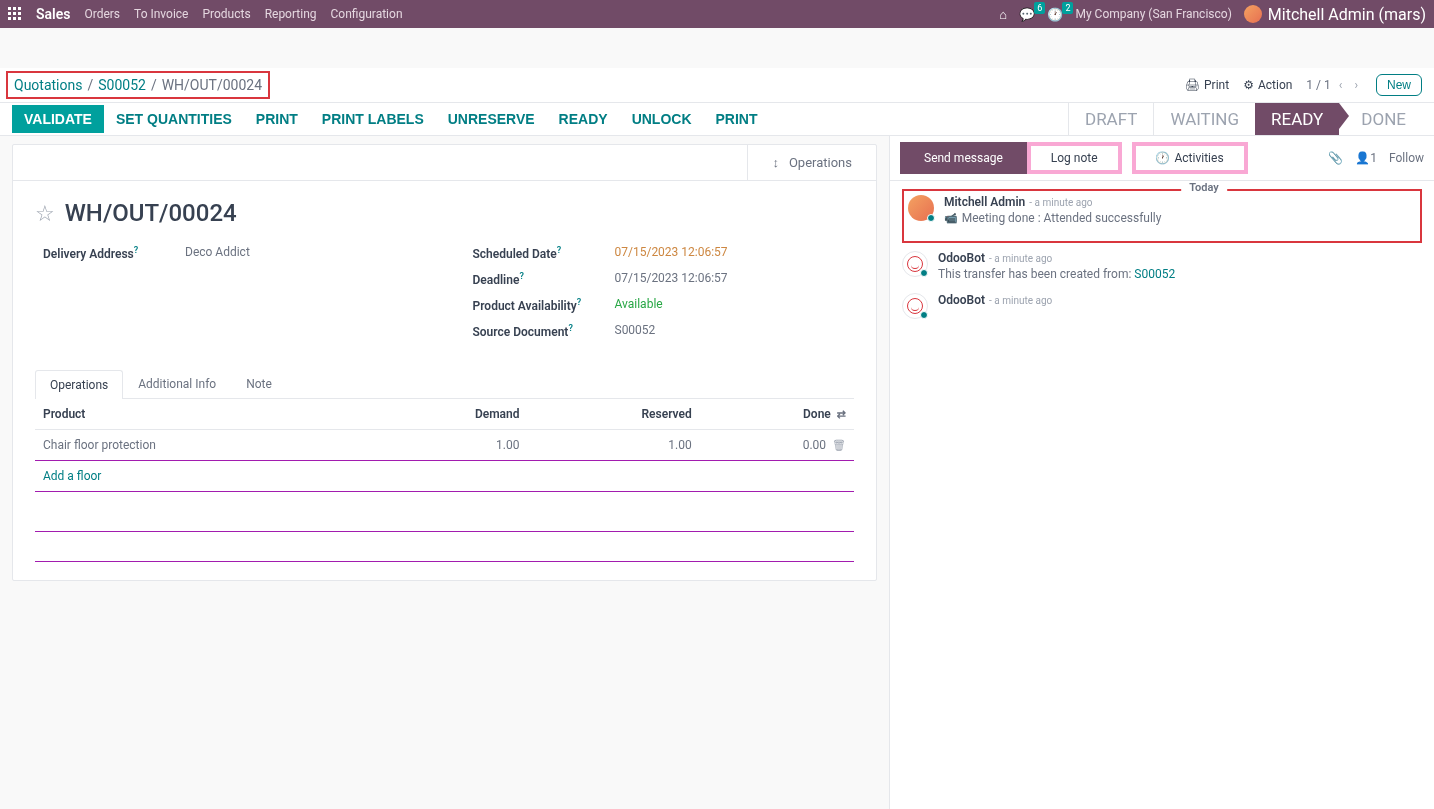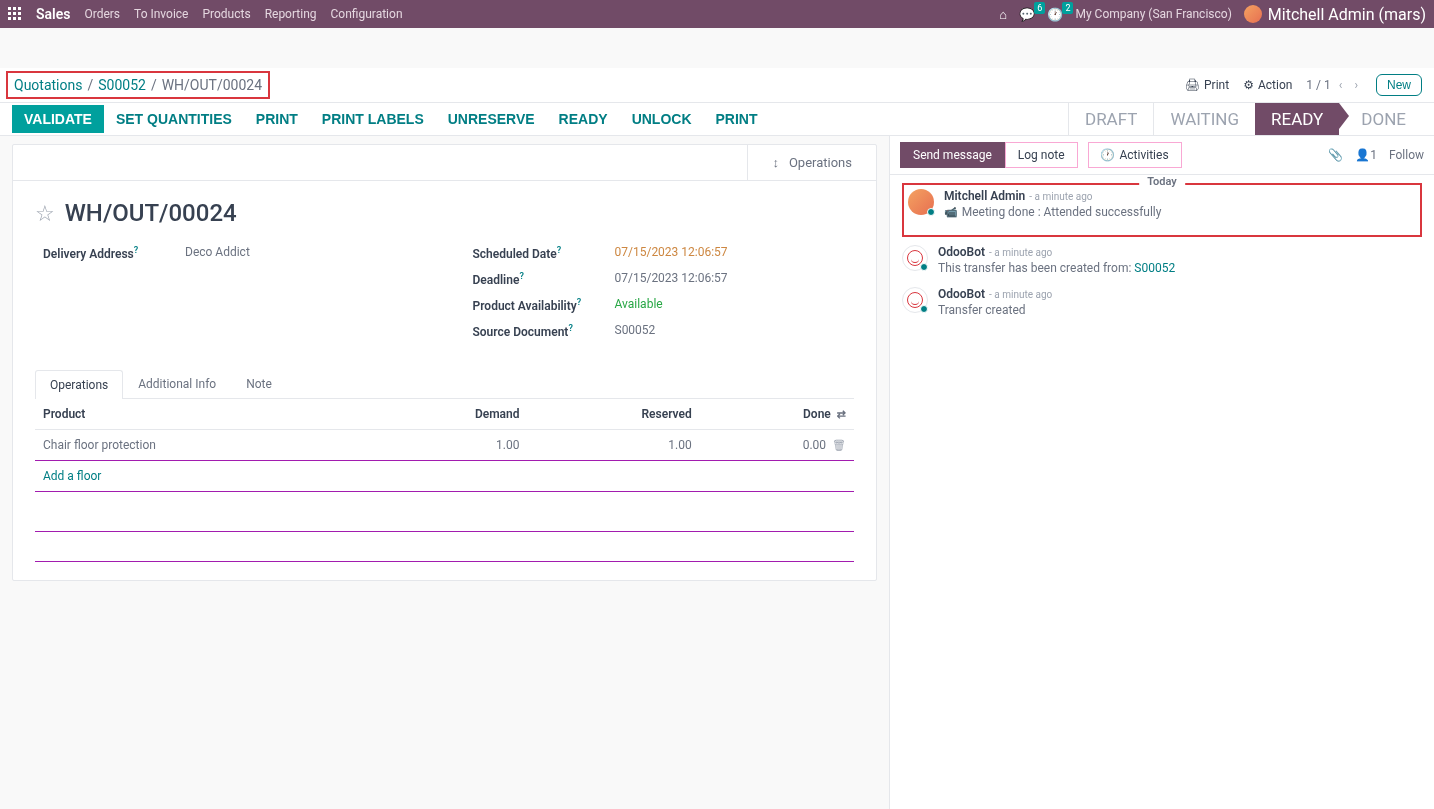--- a/index.html
+++ b/index.html
@@ -73,27 +73,27 @@
 .table .add-line { color: #017e84; cursor: pointer; }
 .swap-icon { color: #6b7280; cursor: pointer; font-size: 11px; }
 .trash-icon { color: #9ca3af; cursor: pointer; font-size: 11px; }
 .table-spacer { height: 40px; border-bottom: 1px solid #e5e7eb; }
 .table-footer { height: 30px; }
 
 
 .chatter { width: 545px; border-left: 1px solid #e5e7eb; background: #fff; min-height: calc(100vh - 82px); }
 .chatter-header { display: flex; align-items: center; justify-content: space-between; padding: 6px 10px; border-bottom: 1px solid #e5e7eb; }
 .chatter-tabs { display: flex; }
-.chatter-tab { padding: 5px 12px; font-size: 12px; border: 1px solid #f9a8d4; cursor: pointer; }
+.chatter-tab { padding: 5px 20px; font-size: 12px; border: 4px solid #f9a8d4; cursor: pointer; }
 .chatter-tab.primary { background: #714b67; color: #fff; border-color: #714b67; }
 .chatter-tab.activities { display: flex; align-items: center; gap: 4px; margin-left: 10px; }
 .chatter-right { display: flex; align-items: center; gap: 12px; font-size: 12px; color: #6b7280; }
 
 .chatter-body { padding: 8px 12px; }
-.date-label { text-align: center; font-size: 11px; font-weight: 600; color: #6b7280; margin-bottom: 6px; }
+.date-label { text-align: center; font-size: 11px; font-weight: 600; color: #6b7280; margin-bottom: 6px; margin-left: 42px; }
 .msg-highlight { border: 2px solid #d9363e; padding: 4px; margin-bottom: 8px; position: relative; }
 .msg-highlight .date-label { position: absolute; top: -10px; left: 50%; transform: translateX(-50%); background: #fff; padding: 0 8px; }
 .msg { display: flex; gap: 10px; margin-bottom: 12px; }
 .msg-avatar { width: 26px; height: 26px; border-radius: 50%; flex-shrink: 0; position: relative; }
 .msg-avatar.user { background: linear-gradient(135deg,#f4a261,#e76f51); }
 .msg-avatar.bot { background: #fff; border: 1px solid #e5e7eb; display: flex; align-items: center; justify-content: center; }
 .msg-avatar .presence { position: absolute; bottom: -1px; right: -1px; width: 8px; height: 8px; border-radius: 50%; background: #017e84; border: 1px solid #fff; }
 .bot-smile { width: 16px; height: 16px; border: 1.5px solid #d9363e; border-radius: 50%; position: relative; }
 .bot-smile::after { content: ""; position: absolute; bottom: 2px; left: 3px; right: 3px; height: 4px; border-bottom: 1.5px solid #d9363e; border-radius: 0 0 8px 8px; }
 .msg-content { flex: 1; font-size: 12px; }
@@ -304,18 +304,17 @@
           <div class="msg-body"><span>This transfer has been created from: </span><span class="link">S00052</span></div>
         </div>
       </div>
       <div class="msg">
         <div class="msg-avatar bot">
             <span class="bot-smile"></span>
             <span class="presence"></span>
           </div>
         <div class="msg-content">
           <div><span class="msg-author">OdooBot</span><span class="msg-time">- <span>a minute ago</span></span></div>
-          <div class="msg-body">Transfer created</div>
         </div>
       </div>
     </div>
   </div>
 </div>
 
 </body></html>

